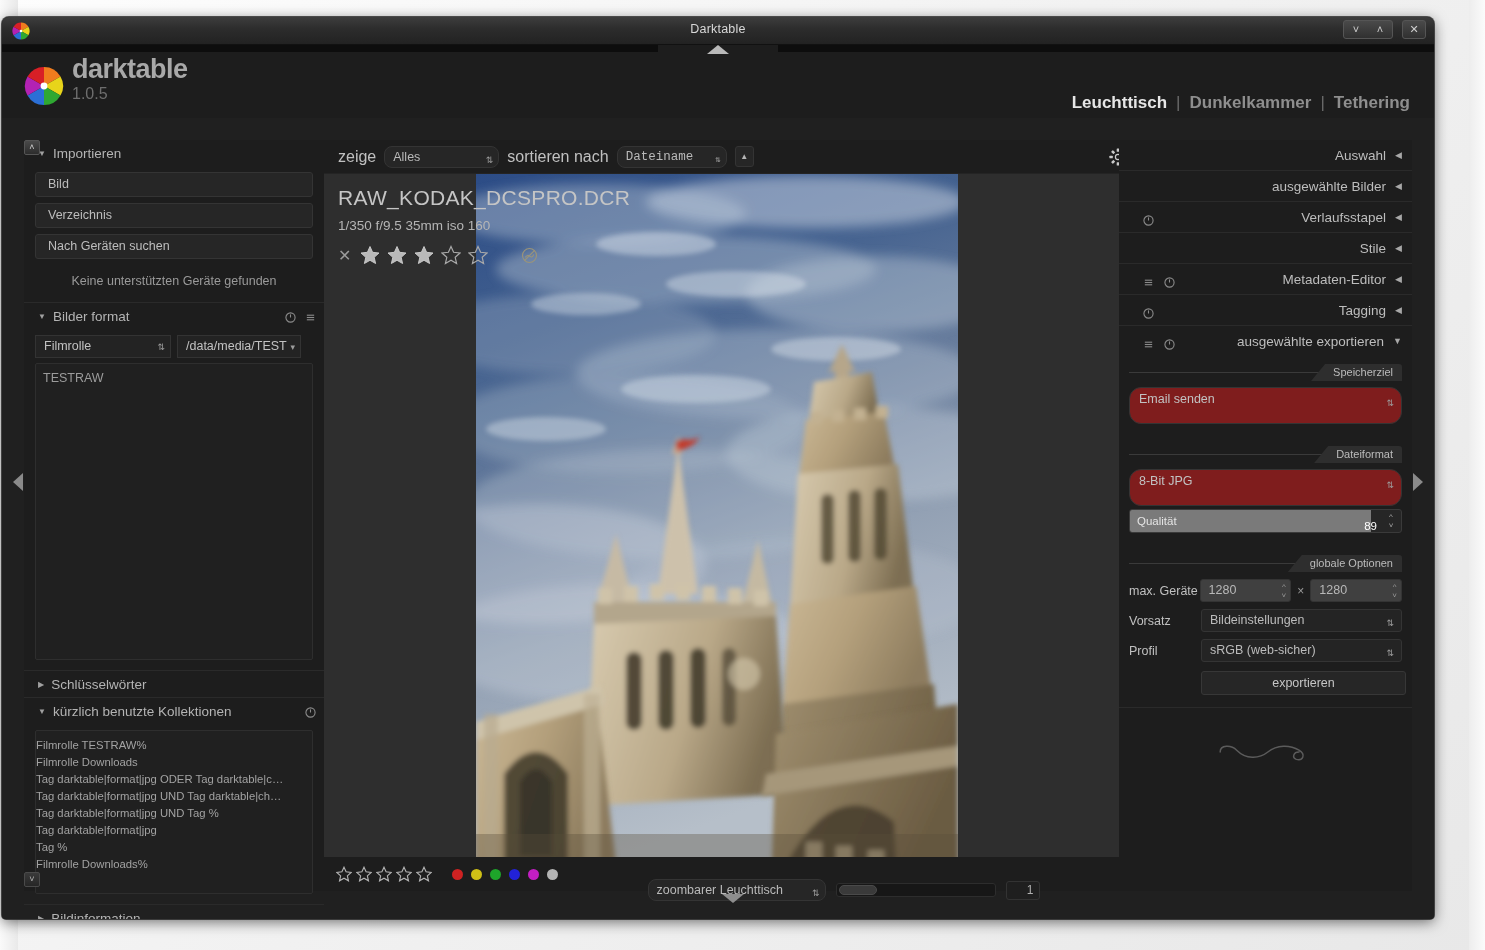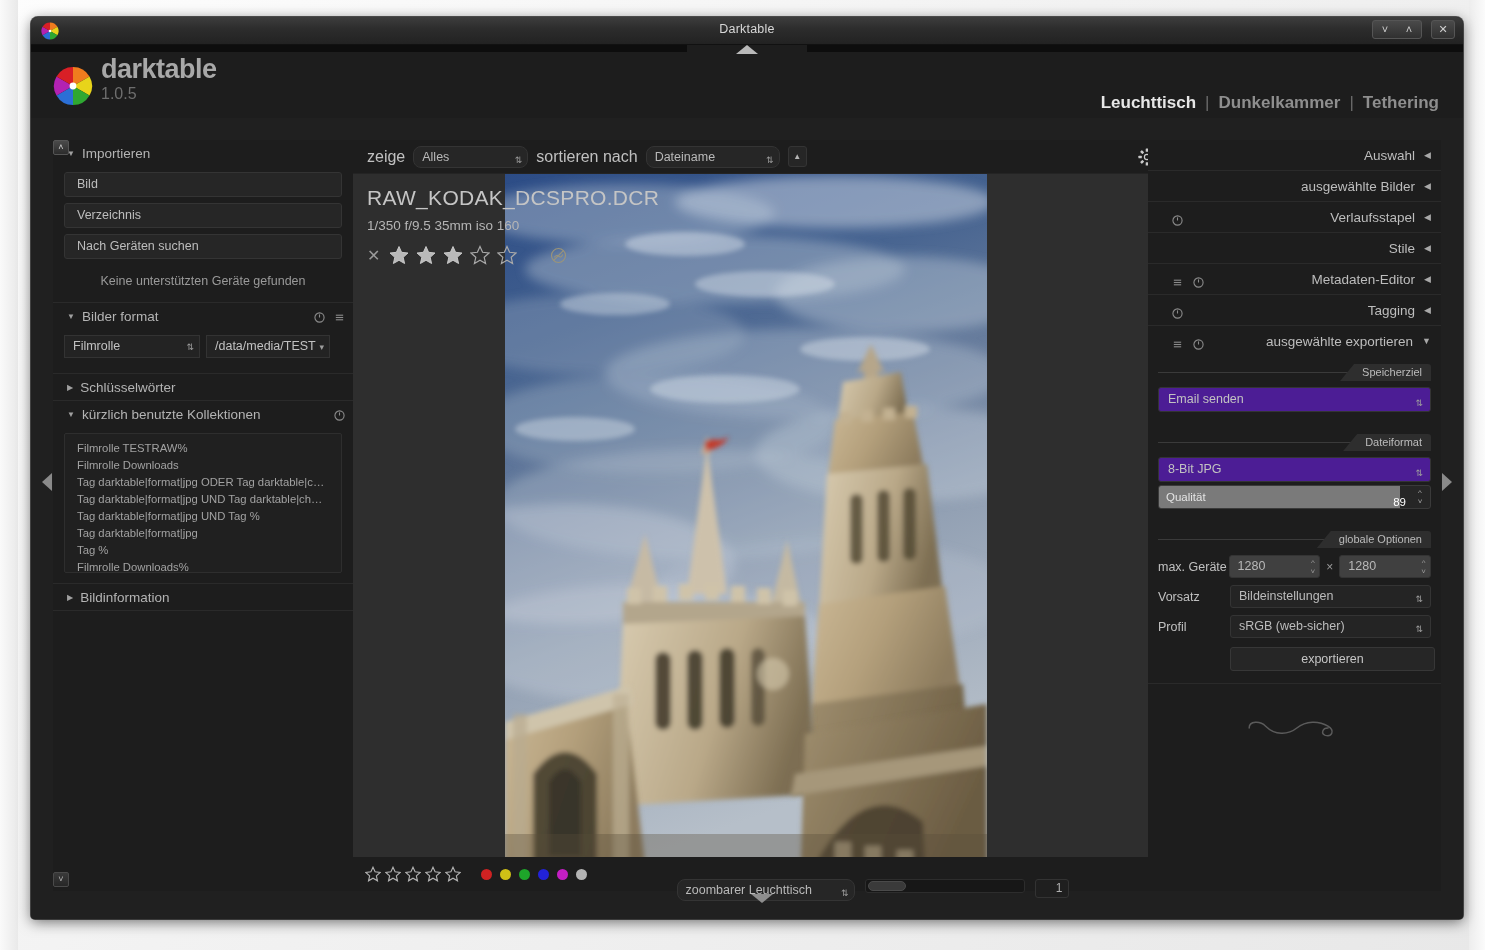--- a/index.html
+++ b/index.html
@@ -9,21 +9,21 @@
     font-family: "Liberation Sans", sans-serif;
     overflow: hidden;
   }
   #root {
     position: relative; width: 1485px; height: 950px;
     background: linear-gradient(135deg,#fdfdfd 0%,#f2f2f2 45%,#e8e8e8 100%);
   }
 
   
   .win-frame {
-    position: absolute; left: 31px; top: 17px;
+    position: absolute; left: 2px; top: 17px;
     width: 1432px; height: 902px;
     background: #1b1b1b;
     border-radius: 7px 7px 4px 4px;
     box-shadow: 0 3px 14px rgba(0,0,0,0.55), 0 0 0 1px #5a5a5a;
     overflow: hidden;
   }
   .titlebar {
     position: absolute; left:0; top:0; width: 100%; height: 28px;
     background: linear-gradient(#3d3d3d 0%, #2c2c2c 45%, #222 100%);
     border-bottom: 1px solid #111;
@@ -120,21 +120,21 @@
   .dt-select.w-path { width:124px; }
 
   .list-box {
     background:#202020; border:1px solid #2e2e2e; border-radius:2px;
     height:297px; padding:6px 7px; overflow:hidden;
   }
   .list-box .li { color:#9b9b9b; font-size:12.5px; line-height:17px; }
 
   .recent-box {
     background:#202020; border:1px solid #2e2e2e; border-radius:2px;
-    padding:6px 12px; height:140px; overflow:hidden;
+    padding:6px 0; height:164px; overflow:hidden;
   }
   .recent-box .li {
     color:#a2a2a2; font-size:11.3px; line-height:17px;
     white-space:nowrap; overflow:hidden; text-overflow:ellipsis; cursor:pointer;
   }
 
   .panel-toggle-top {
     position:absolute; left:22px; top:95px; width:16px; height:15px;
     background:linear-gradient(#4a4a4a,#2c2c2c); border:1px solid #555;
     border-radius:2px; color:#cfcfcf; font-size:9px; text-align:center;
@@ -157,21 +157,21 @@
     background:#1d1d1d; display:flex; align-items:center; padding:0 14px;
     gap:8px; border-bottom:1px solid #242424;
   }
   .tb-label { color:#c0c0c0; font-size:16px; }
   .tb-select {
     background:#262626; border:1px solid #343434; border-radius:8px;
     height:22px; line-height:20px; color:#b9b9b9; font-size:12.5px;
     padding:0 20px 0 8px; position:relative; cursor:pointer;
   }
   .tb-select.w1 { width:115px; }
-  .tb-select.w2 { width:134px; }
+  .tb-select.w2 { width:110px;font-family:Liberation Mono, monospace; }
   .tb-select .caret { position:absolute; right:5px; top:3px; font-size:9px; color:#9d9d9d; }
   .sort-dir {
     width:19px; height:21px; background:#262626; border:1px solid #343434;
     border-radius:3px; color:#b5b5b5; font-size:8px; text-align:center;
     line-height:19px; cursor:pointer;
   }
   .gear-btn { margin-left:auto; width:18px;height:18px; cursor:pointer; }
 
   .film-strip {
     position:absolute; left:0; right:0; top:34px; bottom:34px;
@@ -197,21 +197,21 @@
   .ov-reject { margin-left:26px; width:17px; height:17px; cursor:pointer; }
 
   .toolbar-bot {
     position:absolute; left:0; right:0; bottom:0; height:34px;
     background:#1d1d1d; display:flex; align-items:center; padding:0 12px;
   }
   .bstars { display:flex; gap:4px; margin-right:20px; }
   .bstar { width:16px; height:16px; cursor:pointer;}
   .labels { display:flex; gap:8px; align-items:center; }
   .lbl-dot { width:11px; height:11px; border-radius:50%; cursor:pointer; }
-  .bot-center { margin-left:auto; margin-right:auto; display:flex; gap:10px;margin-top:32px; }
+  .bot-center { margin-left:auto; margin-right:auto; display:flex; align-items:center; gap:10px;margin-top:32px; }
   .zoom-slider {
     width:160px; height:14px; background:#171717; border:1px solid #2d2d2d;
     border-radius:3px; position:relative; cursor:pointer;
   }
   .zoom-slider .knob {
     position:absolute; left:2px; top:1px; width:38px; height:10px;
     background:#3a3a3a; border:1px solid #4a4a4a; border-radius:5px;
   }
   .zoom-num {
     width:34px; height:19px; background:#1f1f1f; border:1px solid #333;
@@ -247,22 +247,22 @@
   .sect-tab .bar {
     position:absolute; left:0; right:0; top:8px; height:1px; background:#3a3a3a;
   }
   .sect-tab .lab {
     position:absolute; right:0; top:0; height:17px; line-height:16px;
     padding:0 9px 0 22px; color:#bcbcbc; font-size:11px;
     background:#2e2e2e; border-radius:0 3px 0 0;
     clip-path: polygon(14px 0, 100% 0, 100% 100%, 0 100%);
   }
   .ex-select {
-    width:100%; height:25px; background:#4c1d95; border:1px solid #343434;
-    border-radius:3px; color:#c2c2c2; font-size:12.5px; line-height:23px;
+    width:100%; height:37px; background:#7f1d1d; border:1px solid #343434;
+    border-radius:12px; color:#c2c2c2; font-size:12.5px; line-height:23px;
     padding:0 22px 0 9px; position:relative; cursor:pointer; margin-bottom:3px;
   }
   .ex-select .caret { position:absolute; right:7px; top:4px; font-size:9px; color:#9d9d9d; }
 
   .slider-row {
     width:100%; height:24px; background:#262626; border:1px solid #3a3a3a;
     border-radius:3px; position:relative; display:flex; align-items:center;
     cursor:pointer; overflow:hidden; margin-top:2px;
   }
   .slider-row .fill {
@@ -444,20 +444,23 @@
           <div class="mod-body">
             <div class="row-2">
               <div class="dt-select w-half">
                 <span>Filmrolle</span>
                 <span class="caret">⇅</span>
               </div>
               <div class="dt-select w-path">
                 <span>/data/media/TEST</span>
                 <span class="caret">▾</span>
               </div>
+            </div>
+            <div class="list-box">
+              <div class="li">TESTRAW</div>
             </div>
           </div>
         </div>
 
         <div class="module">
           <div class="mod-head">
             <span class="tri">▶</span>
             <span>Schlüsselwörter</span>
           </div>
         </div>

